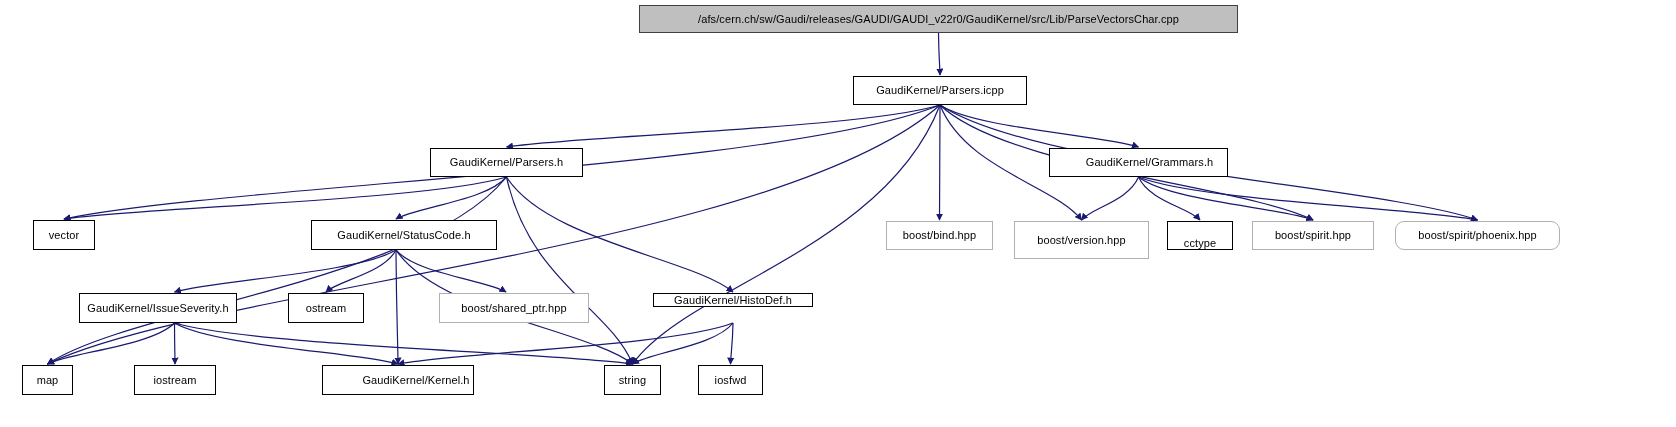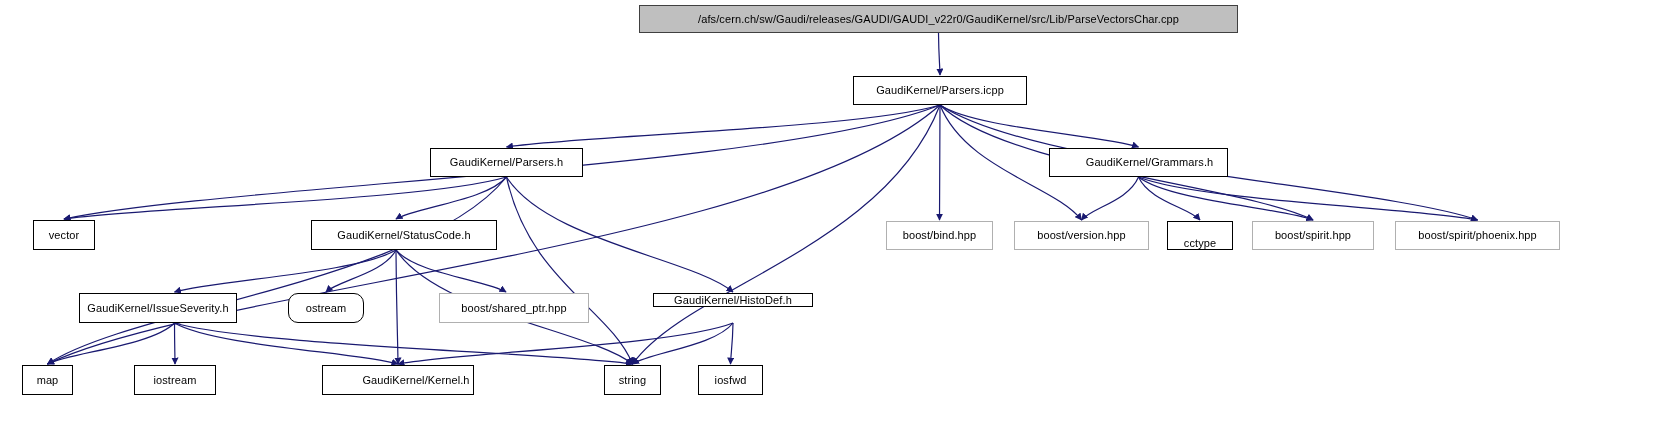--- a/index.html
+++ b/index.html
@@ -110,36 +110,36 @@
       </div>
       <div class="node" style="left: 33px; top: 220px; width: 62px; height: 30px;">
         <span>vector</span>
       </div>
       <div class="node" style="left: 303px; top: 220px; width: 186px; height: 30px; margin-left: 8px;">
         <span>GaudiKernel/StatusCode.h</span>
       </div>
       <div class="node ext" style="left: 886px; top: 221px; width: 107px; height: 29px;">
         <span>boost/bind.hpp</span>
       </div>
-      <div class="node ext" style="left: 1014px; top: 221px; width: 135px; height: 29px;">
+      <div class="node ext" style="left: 1014px; top: 221px; width: 135px; height: 38px;">
         <span>boost/version.hpp</span>
       </div>
       <div class="node" style="left: 1167px; top: 221px; width: 66px; height: 29px; align-items: flex-end;">
         <span>cctype</span>
       </div>
       <div class="node ext" style="left: 1252px; top: 221px; width: 122px; height: 29px; justify-content: center;">
         <span>boost/spirit.hpp</span>
       </div>
-      <div class="node ext" style="left: 1395px; top: 221px; width: 165px; height: 29px;">
+      <div class="node ext" style="left: 1395px; top: 221px; width: 165px; height: 29px; border-radius: 9px;">
         <span>boost/spirit/phoenix.hpp</span>
       </div>
       <div class="node" style="left: 79px; top: 293px; width: 158px; height: 30px;">
         <span>GaudiKernel/IssueSeverity.h</span>
       </div>
-      <div class="node" style="left: 288px; top: 293px; width: 76px; height: 30px; border-radius: 10px;">
+      <div class="node" style="left: 288px; top: 293px; width: 76px; height: 30px;">
         <span>ostream</span>
       </div>
       <div class="node ext" style="left: 431px; top: 293px; width: 150px; height: 30px; margin-left: 8px;">
         <span>boost/shared_ptr.hpp</span>
       </div>
       <div class="node" style="left: 653px; top: 293px; width: 160px; height: 14px;">
         <span>GaudiKernel/HistoDef.h</span>
       </div>
       <div class="node" style="left: 22px; top: 365px; width: 51px; height: 30px;">
         <span>map</span>

